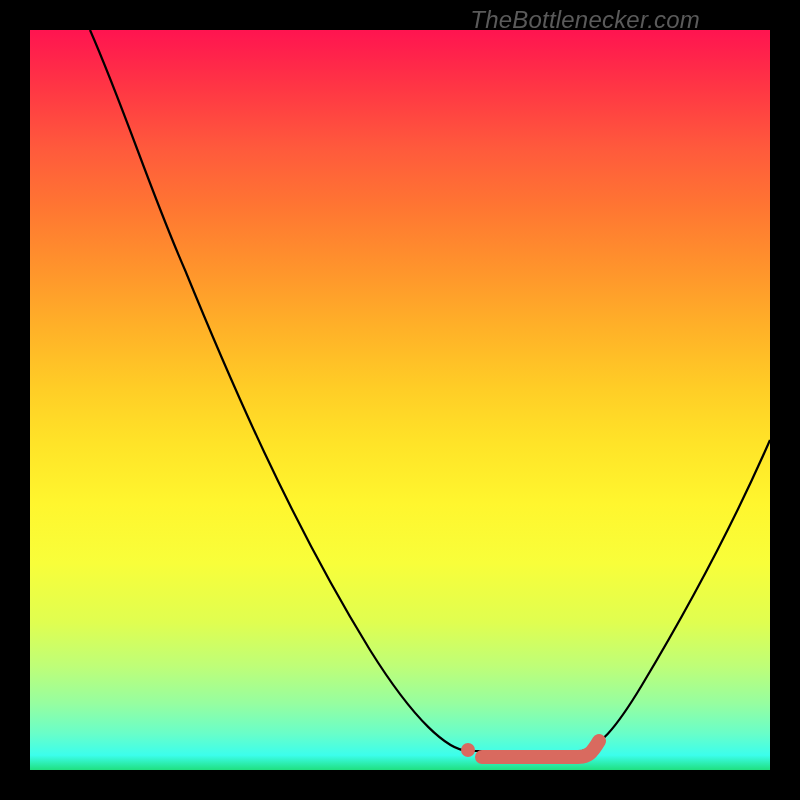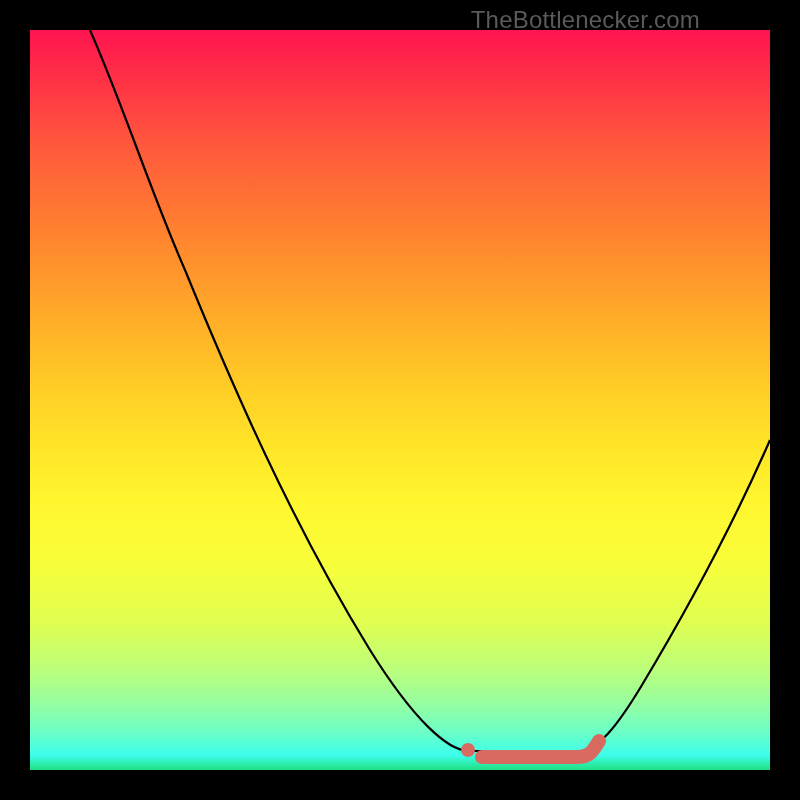--- a/index.html
+++ b/index.html
@@ -9,20 +9,21 @@
     width: 800px;
     height: 800px;
     overflow: hidden;
     position: relative;
   }
   .container {
     width: 732px;
     height: 800px;
     position: relative;
     background: #000;
+    font-style: italic;
   }
   .plot-area {
     position: absolute;
     left: 30px;
     top: 30px;
     width: 740px;
     height: 740px;
     background: linear-gradient(to bottom,
       #ff1450 0%,
       #ff3744 8%,

